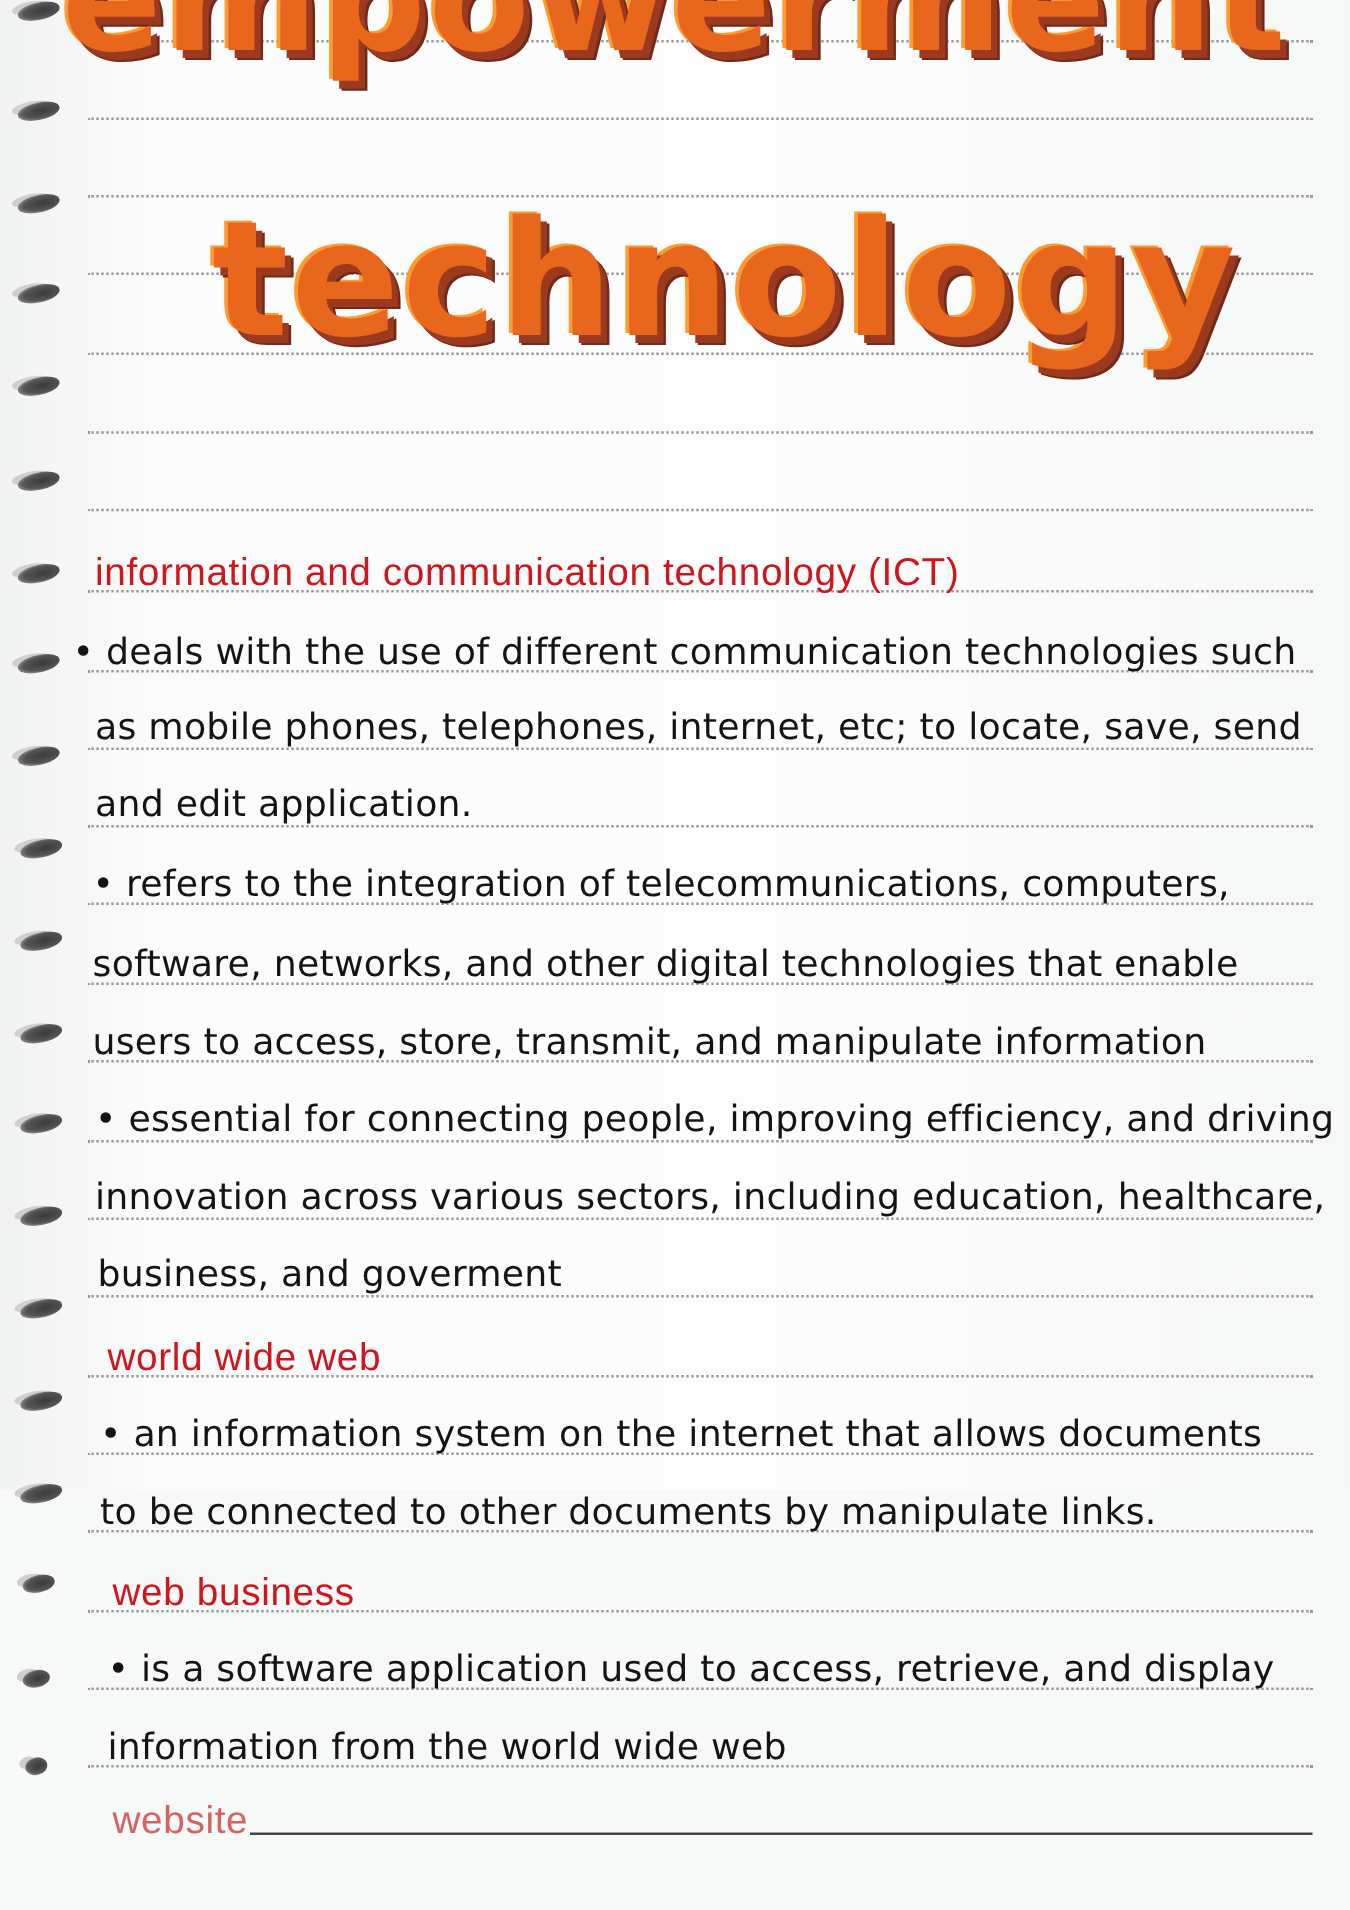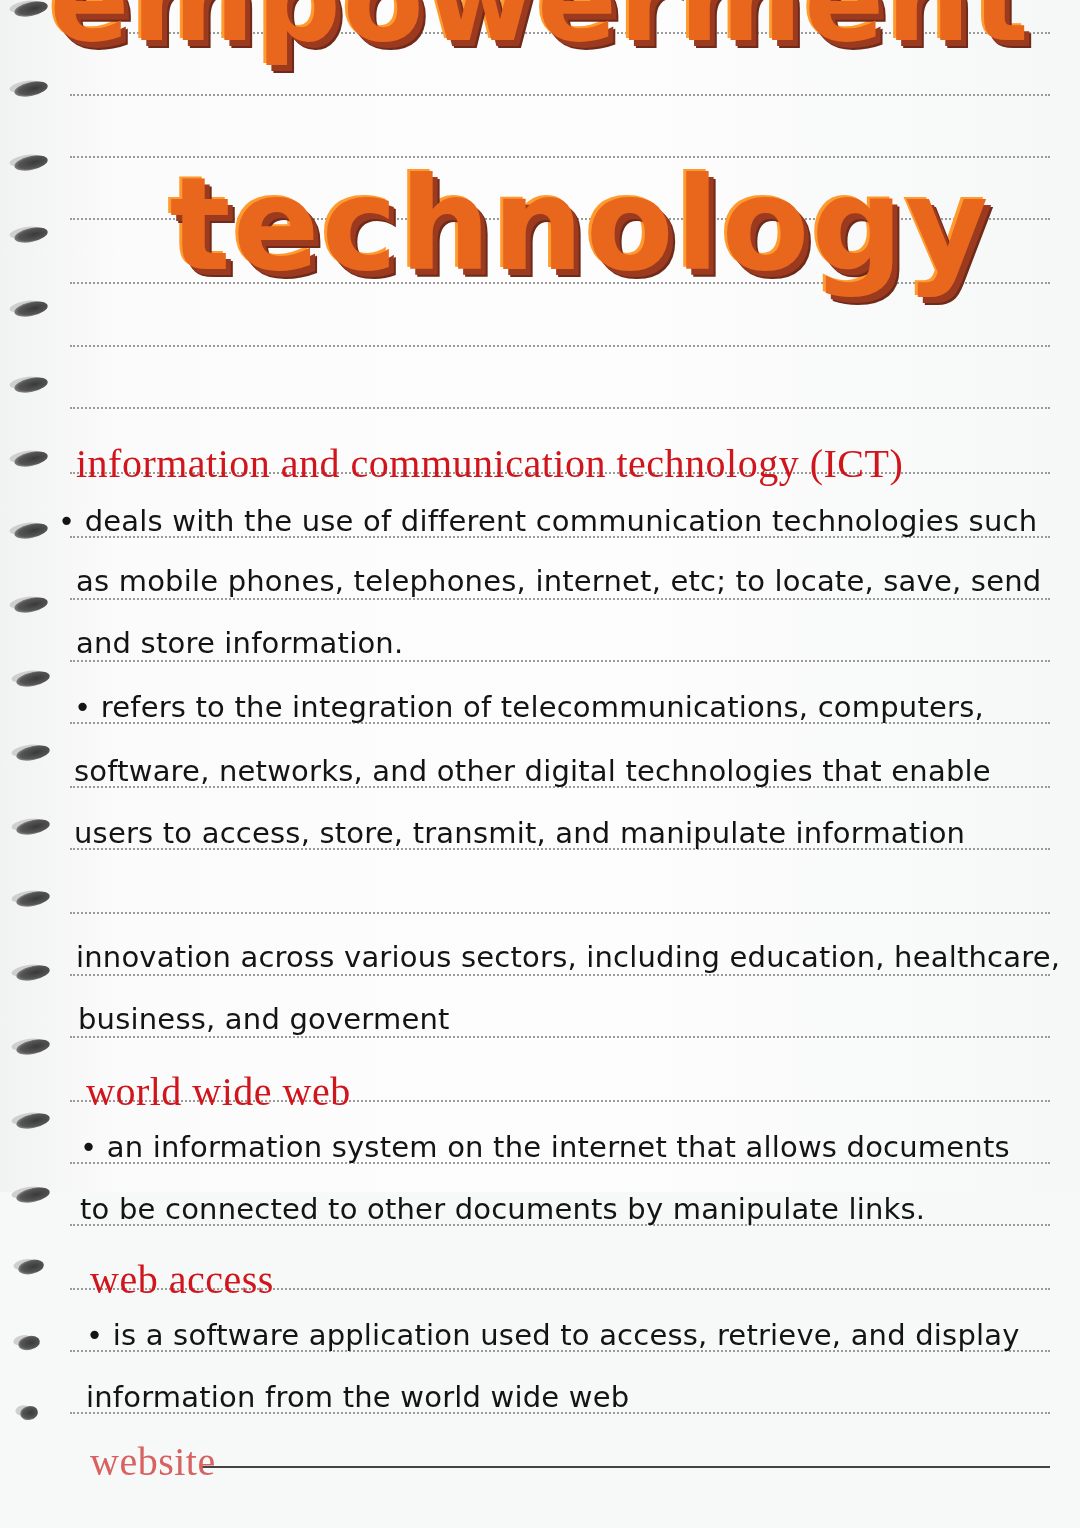--- a/index.html
+++ b/index.html
@@ -29,22 +29,22 @@
     .title-line {
       position: absolute; left: 0; width: 1080px; text-align: center;
       font-family: "DejaVu Sans", sans-serif; font-weight: bold;
       letter-spacing: 2px;
       color: #e8671c;
       text-shadow: 5px 6px 0 #9b3a1f, 7px 8px 0 #6f2a1a, -3px -2px 0 #ff9a2e;
     }
     .title-top { top: -70px; font-size: 118px; }
     .title-bottom { top: 150px; font-size: 128px; left: 40px; }
     .heading {
-      position: absolute; color: #d0151c; font-size: 40px;
-      font-family: Liberation Serif, serif; letter-spacing: 0.5px;
+      position: absolute; color: #d0151c; font-size: 31px;
+      font-family: Liberation Sans, sans-serif; letter-spacing: 0.5px;
     }
     .heading.faded { color: #d86262; }
     .line {
       position: absolute; color: #141414; font-size: 29px;
       font-family: "DejaVu Sans", sans-serif; letter-spacing: 0.2px;
       white-space: nowrap;
     }
   </style>
 </head>
 <body>
@@ -98,29 +98,30 @@
   <div class="rule" style="top:1350px"></div>
   <div class="rule" style="top:1412px"></div>
   <div class="rule solid" style="top:1466px;left:200px;right:30px"></div>
 
   <div class="title-line title-top">empowerment</div>
   <div class="title-line title-bottom">technology</div>
 
   <div class="heading" style="left:76px;top:440px">information and communication technology (ICT)</div>
   <div class="line" style="left:58px;top:504px">• deals with the use of different communication technologies such</div>
   <div class="line" style="left:76px;top:564px">as mobile phones, telephones, internet, etc; to locate, save, send</div>
-  <div class="line" style="left:76px;top:626px">and store information.</div>
+  <div class="line" style="left:76px;top:626px">and edit application.</div>
   <div class="line" style="left:74px;top:690px">• refers to the integration of telecommunications, computers,</div>
   <div class="line" style="left:74px;top:754px">software, networks, and other digital technologies that enable</div>
   <div class="line" style="left:74px;top:816px">users to access, store, transmit, and manipulate information</div>
+  <div class="line" style="left:76px;top:878px">• essential for connecting people, improving efficiency, and driving</div>
   <div class="line" style="left:76px;top:940px">innovation across various sectors, including education, healthcare,</div>
   <div class="line" style="left:78px;top:1002px">business, and goverment</div>
 
   <div class="heading" style="left:86px;top:1068px">world wide web</div>
   <div class="line" style="left:80px;top:1130px">• an information system on the internet that allows documents</div>
   <div class="line" style="left:80px;top:1192px">to be connected to other documents by manipulate links.</div>
 
-  <div class="heading" style="left:90px;top:1256px">web access</div>
+  <div class="heading" style="left:90px;top:1256px">web business</div>
   <div class="line" style="left:86px;top:1318px">• is a software application used to access, retrieve, and display</div>
   <div class="line" style="left:86px;top:1380px">information from the world wide web</div>
 
   <div class="heading faded" style="left:90px;top:1438px">website</div>
 </div>
 
 </body></html>

